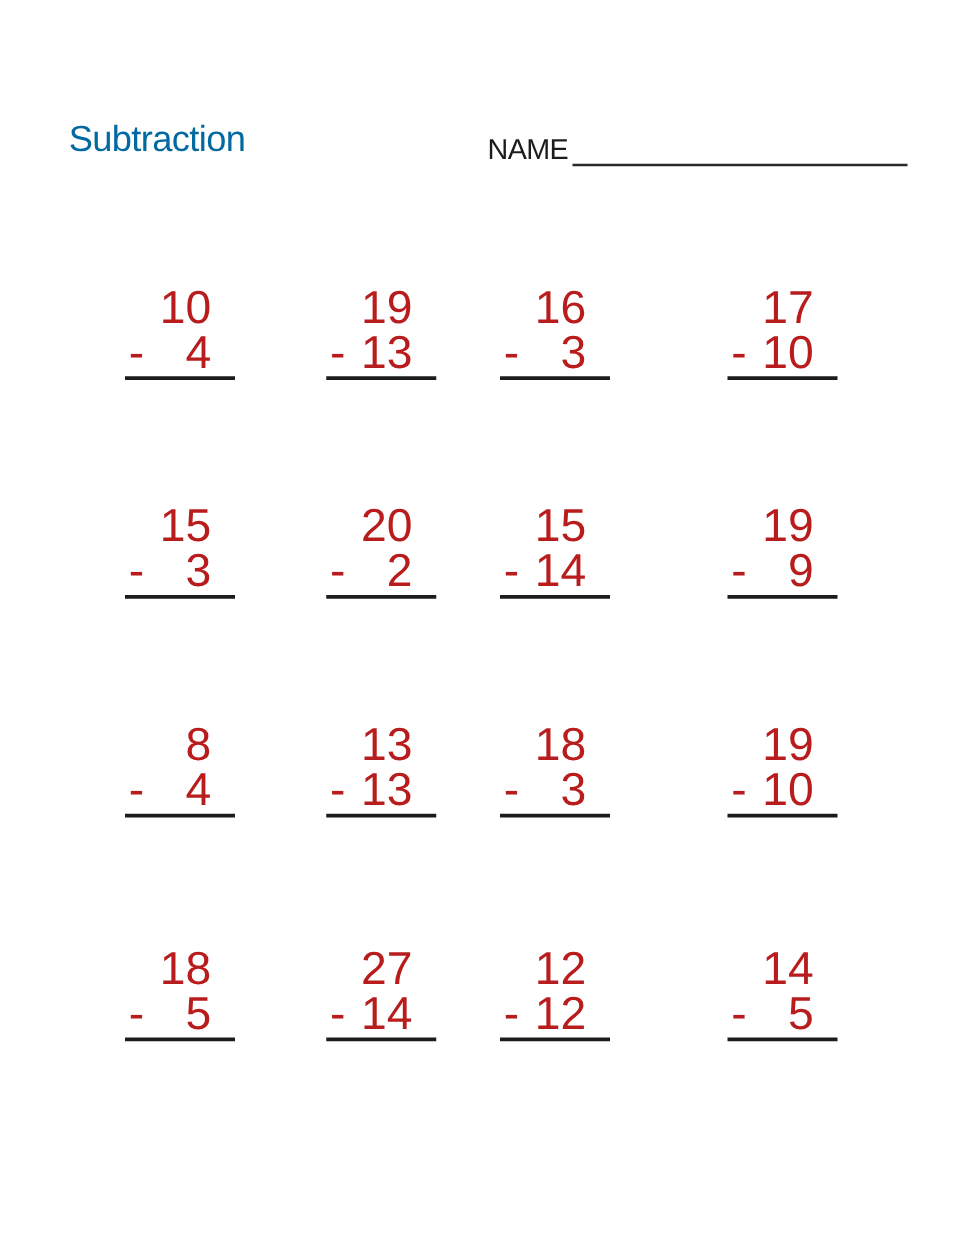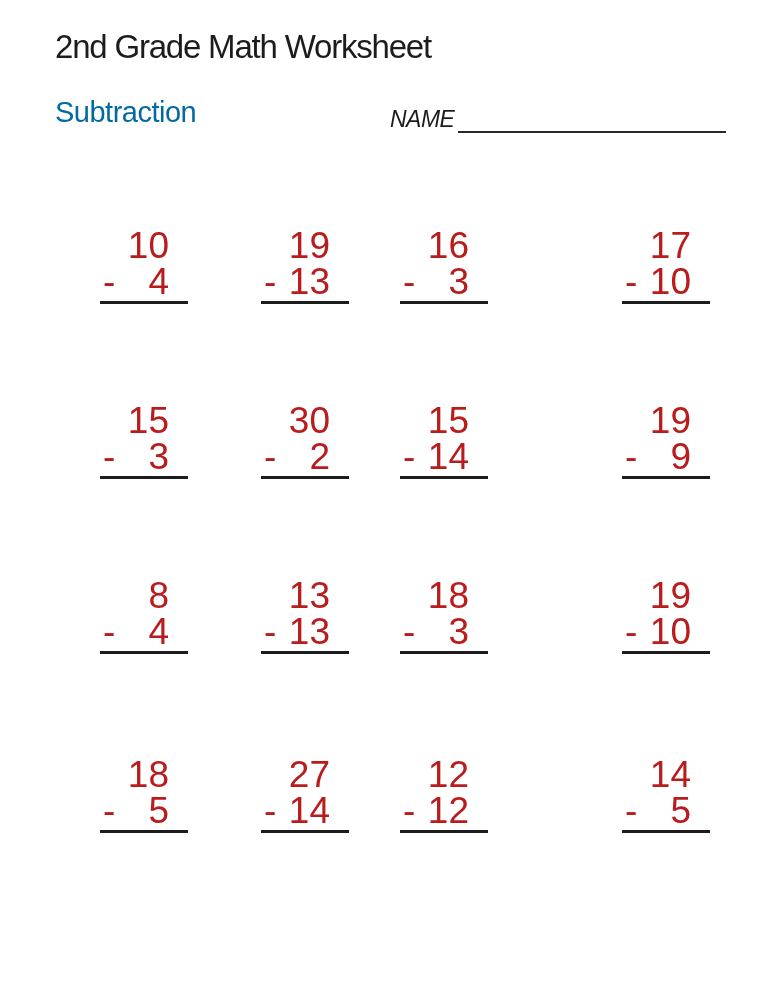--- a/index.html
+++ b/index.html
@@ -44,21 +44,20 @@
     top: 105px;
     display: flex;
     align-items: flex-end;
   }
   .name-label {
     font-size: 23px;
     font-weight: 400;
     letter-spacing: -0.5px;
     color: #1c1c1c;
     line-height: 28px;
-    font-style: italic;
   }
   .name-line {
     display: inline-block;
     width: 268px;
     height: 26px;
     margin-left: 4px;
     border-bottom: 2px solid #2a2a2a;
   }
   .problem {
     position: absolute;
@@ -90,32 +89,31 @@
   }
   .answer-line {
     margin-top: 1px;
     border-top: 3px solid #1c1c1c;
     height: 0;
   }
   
   .c1 { left: 100px; }
   .c2 { left: 261px; }
   .c3 { left: 400px; }
-  .c4 { left: 582px; margin-left: 40px; }
+  .c4 { left: 582px; }
   .r1 { top: 228px; }
   .r2 { top: 403px; }
   .r3 { top: 578px; }
   .r4 { top: 757px; }
 </style>
 </head>
 <body>
 
 <div class="page">
 
-  <h1 class="title">2nd Grade Math Worksheet</h1>
 
   <h2 class="subtitle">Subtraction</h2>
 
   <div class="name-field">
     <span class="name-label">NAME</span>
     <span class="name-line"></span>
   </div>
 
   <div class="problem r1 c1">
     <div class="minuend">10</div>
@@ -152,21 +150,21 @@
 
   <div class="problem r2 c1">
     <div class="minuend">15</div>
     <div class="sub-row">
       <span class="minus">-</span>
       <span class="subtrahend">3</span>
     </div>
     <div class="answer-line"></div>
   </div>
   <div class="problem r2 c2">
-    <div class="minuend">30</div>
+    <div class="minuend">20</div>
     <div class="sub-row">
       <span class="minus">-</span>
       <span class="subtrahend">2</span>
     </div>
     <div class="answer-line"></div>
   </div>
   <div class="problem r2 c3">
     <div class="minuend">15</div>
     <div class="sub-row">
       <span class="minus">-</span>

